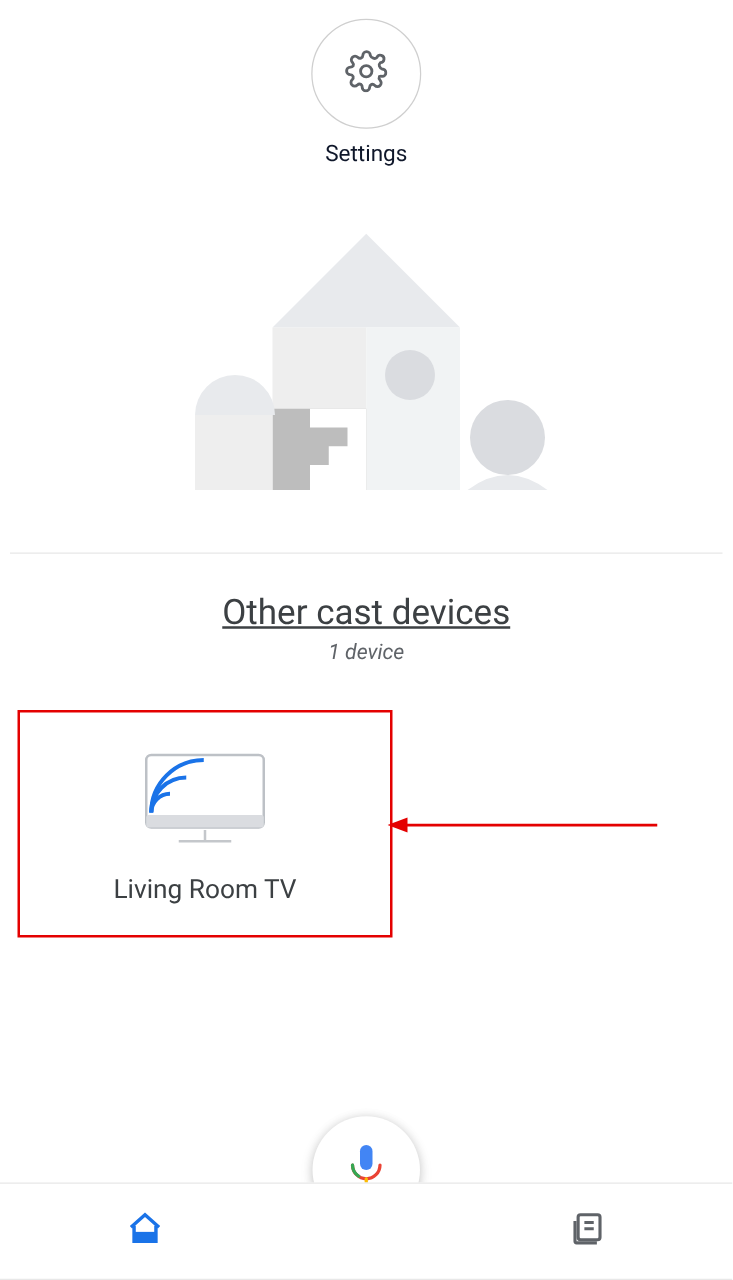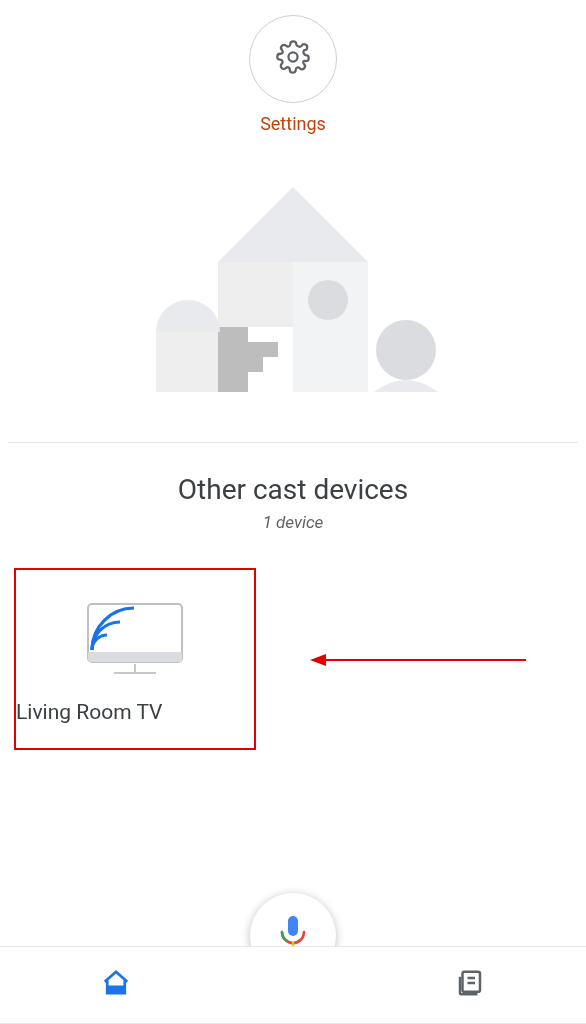--- a/index.html
+++ b/index.html
@@ -16,58 +16,60 @@
       height: 88px;
       border-radius: 50%;
       border: 1.5px solid #cfcfcf;
       display: flex;
       align-items: center;
       justify-content: center;
       margin: 15px auto 0;
     }
     .settings-label {
       text-align: center;
-      color: #c2410c;
+      color: #0f172a;
       font-size: 18px;
       margin-top: 10px;
     }
     .illustration {
       width: 330px;
       height: 240px;
       margin: 38px auto 0;
       position: relative;
     }
     .divider {
       height: 1px;
       background: #e8e8e8;
       margin: 30px 8px 0;
     }
     .section-title {
       text-align: center;
       font-size: 28px;
       color: #3c4043;
       font-weight: 400;
       margin-top: 30px;
+      text-decoration: underline;
     }
     .device-count {
       text-align: center;
       color: #5f6368;
       font-size: 17px;
       margin-top: 6px;
       font-style: italic;
     }
     .device-card {
       position: absolute;
       left: 14px;
       top: 568px;
-      width: 242px;
+      width: 300px;
       height: 182px;
       border: 2.5px solid #e40000;
       display: flex;
       flex-direction: column;
+      align-items: center;
       justify-content: center;
       padding-top: 6px;
     }
     .cast-icon-wrap {
       display: flex;
       flex-direction: column;
       align-items: center;
     }
     .device-label {
       font-size: 21px;

